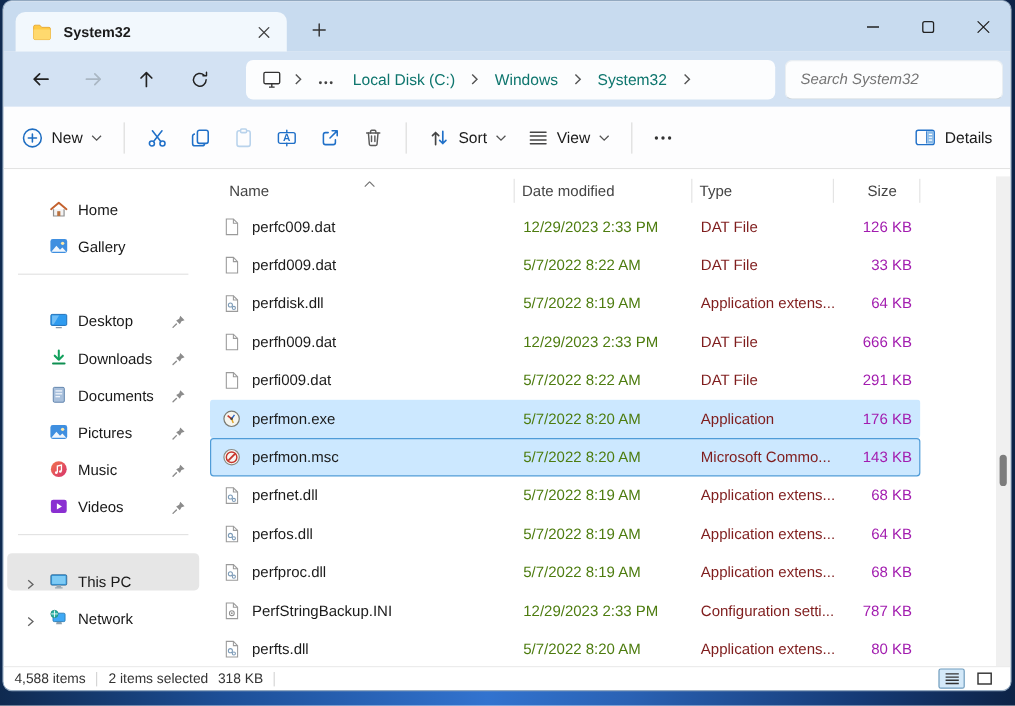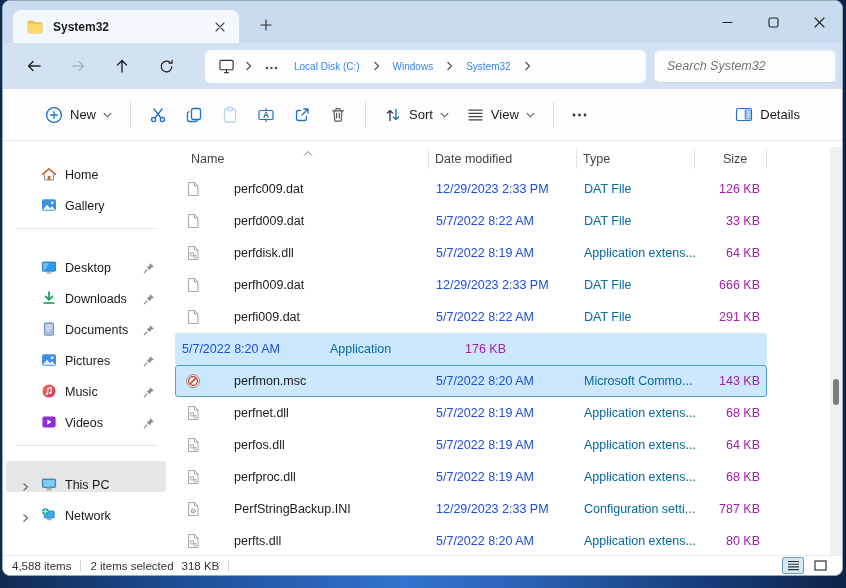--- a/index.html
+++ b/index.html
@@ -20,27 +20,27 @@
   .tab { width:226px; height:33px; background:#f2f8fd; border-radius:8px 8px 0 0; display:flex; align-items:center; padding:0 8px 0 14px; gap:10px; }
   .tab-title { font-size:12px; color:#1b1b1b; flex:1; font-weight:bold; }
   .tab-close { width:22px; height:22px; display:flex; align-items:center; justify-content:center; border-radius:4px; }
   .newtab { width:26px; height:26px; margin:0 0 5px 14px; display:flex; align-items:center; justify-content:center; border-radius:4px; }
   .win-controls { position:absolute; right:0; top:0; height:42px; display:flex; }
   .win-btn { width:46px; height:42px; display:flex; align-items:center; justify-content:center; }
   
   .navbar { height:46px; background:#d3e2f3; display:flex; align-items:center; padding:0 6px 0 12px; flex-shrink:0; }
   .nav-btn { width:38px; height:36px; display:flex; align-items:center; justify-content:center; border-radius:4px; flex-shrink:0; margin-right:6px; }
   .breadcrumb { flex:1; height:33px; background:#fcfdfe; border-radius:6px; display:flex; align-items:center; padding:0 8px; margin-left:14px; min-width:0; }
-  .bc-item { font-size:10px; color:#3b82f6; padding:4px 8px; border-radius:4px; white-space:nowrap; }
+  .bc-item { font-size:13px; color:#0f766e; padding:4px 8px; border-radius:4px; white-space:nowrap; }
   .bc-chev,.bc-icon { padding:0 5px; display:flex; align-items:center; }
   .searchbox { width:182px; height:33px; background:#fcfdfe; border-radius:6px; border:1px solid #e9eef2; border-bottom-color:#cfd6dc; margin-left:8px; display:flex; align-items:center; padding:0 12px; flex-shrink:0; }
   .searchbox input { border:none; outline:none; background:transparent; width:100%; font-size:12.5px; color:#444; font-family:inherit;font-style:italic; }
   .searchbox input::placeholder { color:#757575; }
   
-  .toolbar { height:52px; background:#fdfdfe; border-bottom:1px solid #e3e3e3; display:flex; align-items:center; padding:0 33px; flex-shrink:0; }
+  .toolbar { height:52px; background:#fdfdfe; border-bottom:1px solid #e3e3e3; display:flex; align-items:center; padding:0 6px; flex-shrink:0; }
   .tb-btn { display:flex; align-items:center; gap:7px; padding:8px 9px; border-radius:4px; font-size:13px; color:#1b1b1b; white-space:nowrap; }
   .tb-sep { width:1px; height:26px; background:#dcdcdc; margin:0 9px; flex-shrink:0; }
   .tb-spacer { flex:1; }
   .tbicon { display:flex; align-items:center; }
   
   .main { flex:1; display:flex; background:#fff; position:relative; overflow:hidden; }
   .sidebar { width:166px; padding-top:10px; flex-shrink:0; overflow:hidden; }
   .side-item { height:31px; display:flex; align-items:flex-end; padding:0 8px 0 12px; gap:8px; font-size:12.5px; color:#191919; border-radius:4px; margin:0 3px; }
   .side-item.selected { background:#e6e6e6; }
   .side-chev { width:14px; display:flex; align-items:center; justify-content:center; flex-shrink:0; }
@@ -56,24 +56,24 @@
   .fh-name { width:254px; padding-left:16px; }
   .fh-date { width:148px; padding-left:6px; }
   .fh-type { width:118px; padding-left:6px; }
   .fh-size { width:72px; padding-left:28px; }
   .sort-caret { position:absolute; left:128px; top:0px; }
   .rows { flex:1; overflow:hidden; }
   .frow { display:flex; align-items:center; height:32px; width:592px; font-size:12.5px; color:#1b1b1b; border-radius:3px; border:1px solid transparent; }
   .frow.selected { background:#cce8ff; }
   .frow.focused { border-color:#4f9cd8; }
   .c-name { width:254px; display:flex; align-items:center; gap:9px; padding-left:9px; overflow:hidden; }
-  .c-name .fname { white-space:nowrap;margin-left:24px; }
+  .c-name .fname { white-space:nowrap; }
   .ficon { width:16px; height:16px; flex-shrink:0; display:flex; }
-  .c-date { width:148px; color:#1d4ed8; padding-left:6px; white-space:nowrap; }
-  .c-type { width:118px; color:#0369a1; padding-left:6px; white-space:nowrap; overflow:hidden; }
+  .c-date { width:148px; color:#4d7c0f; padding-left:6px; white-space:nowrap; }
+  .c-type { width:118px; color:#7f1d1d; padding-left:6px; white-space:nowrap; overflow:hidden; }
   .c-size { width:64px; color:#a21caf; text-align:right; white-space:nowrap; }
   
   .vscroll { position:absolute; right:0; top:6px; bottom:0; width:12px; background:#f0f0f0; }
   .vthumb { position:absolute; left:3px; width:6px; top:232px; height:26px; background:#7d7d7d; border-radius:3px; }
   
   .statusbar { height:20px; border-top:1px solid #ececec; display:flex; align-items:center; padding:0 9px; font-size:11.5px; color:#333; flex-shrink:0; background:#fff; }
   .sb-sep { width:1px; height:12px; background:#d6d6d6; margin:0 9px; }
   .sb-size { margin-left:8px; }
   .view-toggles { margin-left:auto; display:flex; gap:5px; align-items:center; padding-right:2px; }
   .vt-btn { width:22px; height:17px; display:flex; align-items:center; justify-content:center; border:1px solid transparent; border-radius:2px; }
@@ -566,20 +566,32 @@
                   <path d="M9.5 1.5V5H13" fill="none" stroke="#9b9b9b" stroke-width=".9"></path>
                 </svg>
               </span>
               <span class="fname">perfi009.dat</span>
             </div>
             <div class="c-date">5/7/2022 8:22 AM</div>
             <div class="c-type">DAT File</div>
             <div class="c-size">291 KB</div>
           </div>
           <div class="frow selected">
+            <div class="c-name">
+              <span class="ficon">
+                <svg width="16" height="16" viewBox="0 0 16 16">
+                  <circle cx="8" cy="8" r="6.4" fill="#f5f5ef" stroke="#7a7a72" stroke-width="1"></circle>
+                  <path d="M8 8 4.7 5.3" stroke="#c43a2e" stroke-width="1.4"></path>
+                  <path d="M8 8l2.4-3.3" stroke="#2862c9" stroke-width="1.2"></path>
+                  <path d="M8 8l1.4 3.5" stroke="#e0a321" stroke-width="1.2"></path>
+                  <circle cx="8" cy="8" r="1.1" fill="#45433d"></circle>
+                </svg>
+              </span>
+              <span class="fname">perfmon.exe</span>
+            </div>
             <div class="c-date">5/7/2022 8:20 AM</div>
             <div class="c-type">Application</div>
             <div class="c-size">176 KB</div>
           </div>
           <div class="frow selected focused">
             <div class="c-name">
               <span class="ficon">
                 <svg width="16" height="16" viewBox="0 0 16 16">
                   <circle cx="8" cy="8" r="6.4" fill="#f7f7f3" stroke="#8a8a82" stroke-width="1"></circle>
                   <circle cx="8" cy="8" r="4.4" fill="none" stroke="#c6352b" stroke-width="1.2"></circle>

